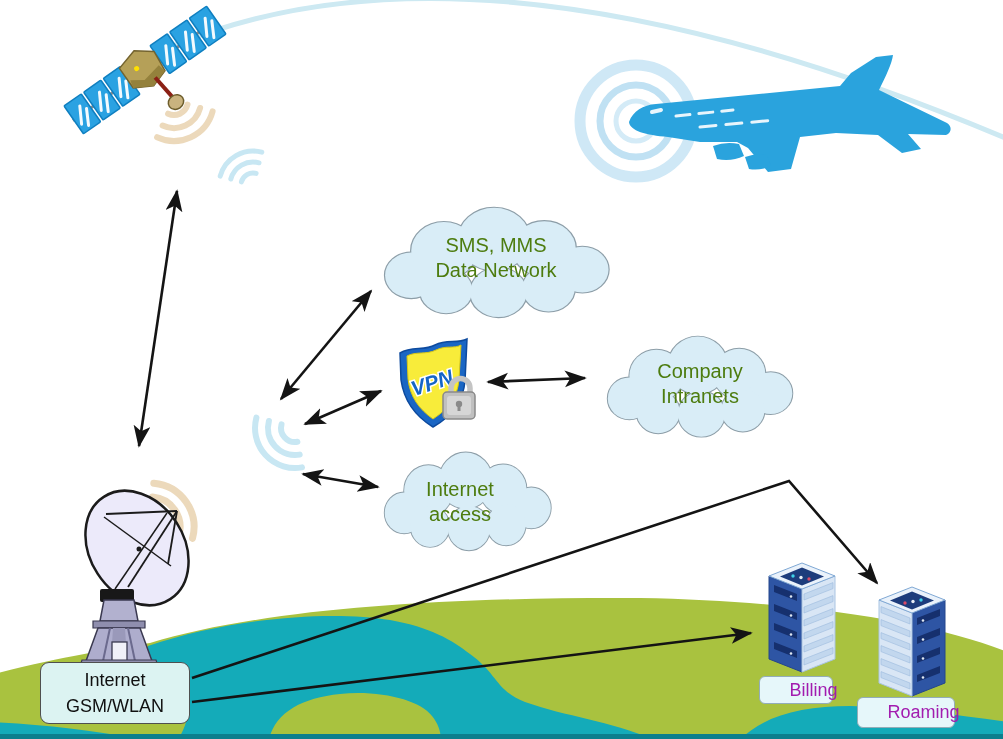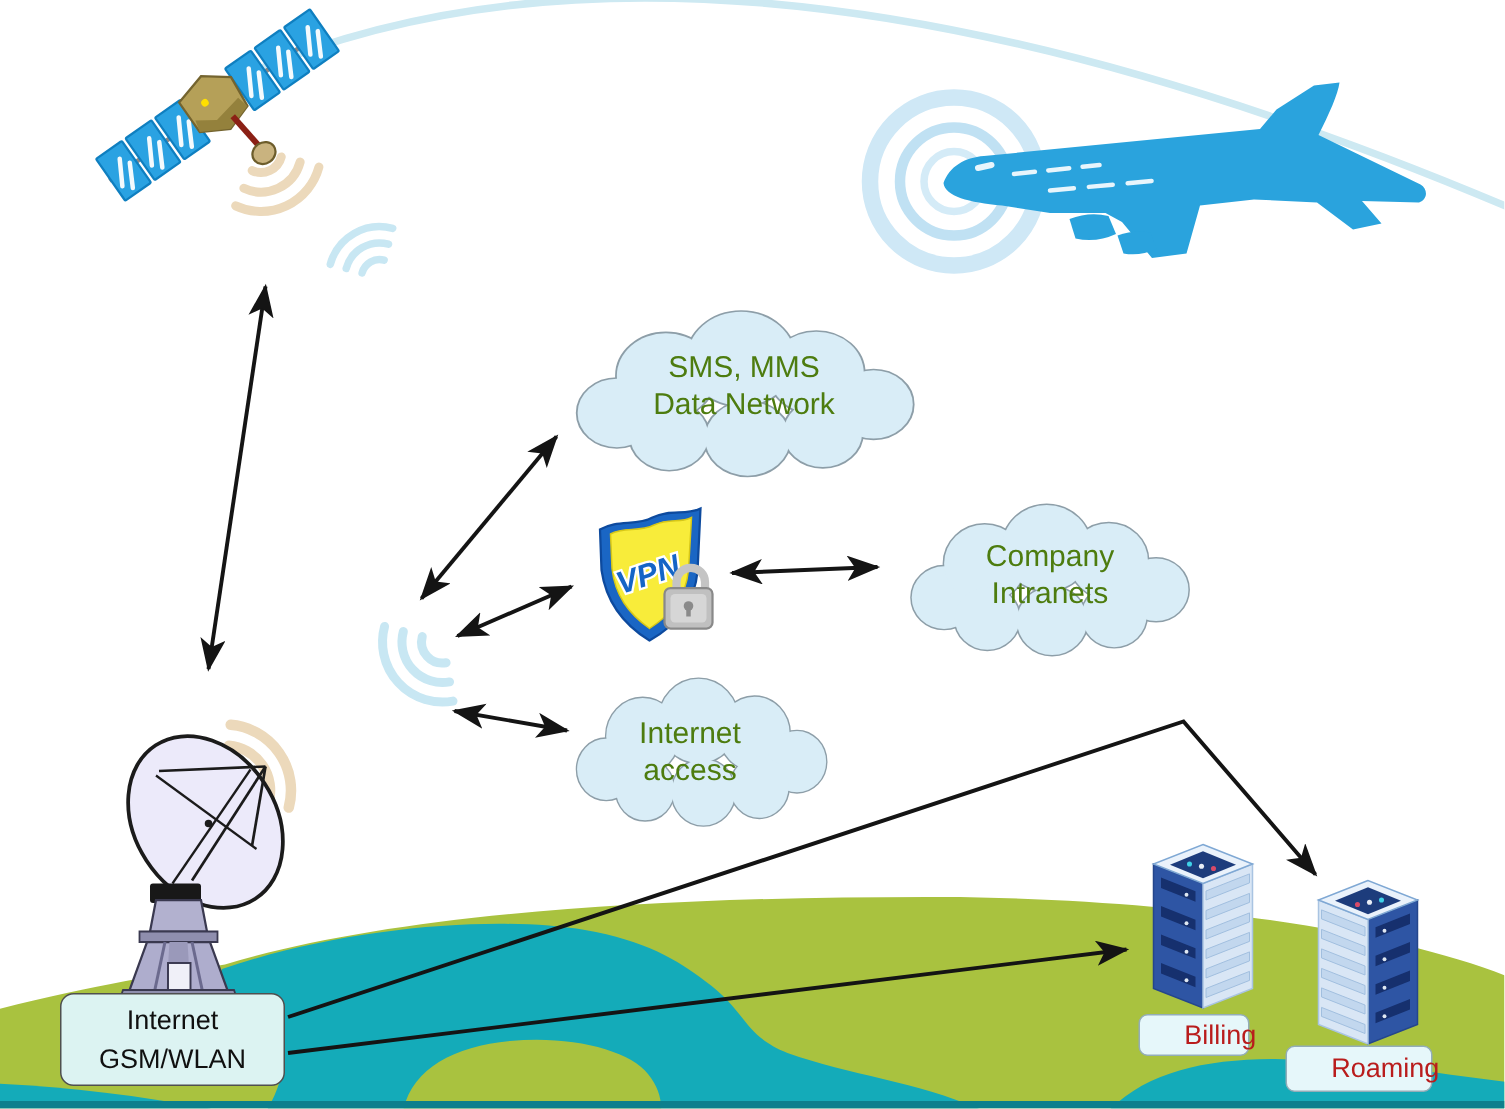--- a/index.html
+++ b/index.html
@@ -2,21 +2,21 @@
 <html><head>
 <meta charset="utf-8">
 <style>
   html,body{margin:0;padding:0;background:#ffffff;}
   .canvas{position:relative;width:1003px;height:739px;background:#ffffff;overflow:hidden;
           font-family:"Liberation Sans", sans-serif;}
   .canvas svg.scene{position:absolute;left:0;top:0;}
   .cloud-label{position:absolute;text-align:center;font-size:20px;color:#4d7c0f;line-height:25px;}
   .cloud-label span{display:block;}
   .box-label{position:absolute;background:#e6f7fa;border:1.5px solid #93adb8;border-radius:6px;
-             display:flex;align-items:center;justify-content:center;font-size:18px;color:#b91c1c;
+             display:flex;align-items:center;justify-content:center;font-size:18px;color:#a21caf;
              box-sizing:border-box;padding-left:35px;}
   .network-box{position:absolute;background:#dcf3f2;border:1.8px solid #4f4f4f;border-radius:9px;
                display:flex;flex-direction:column;align-items:center;justify-content:center;
                font-size:18px;line-height:26px;color:#101010;box-sizing:border-box;}
 </style>
 </head>
 <body>
 
 <div class="canvas">
 

